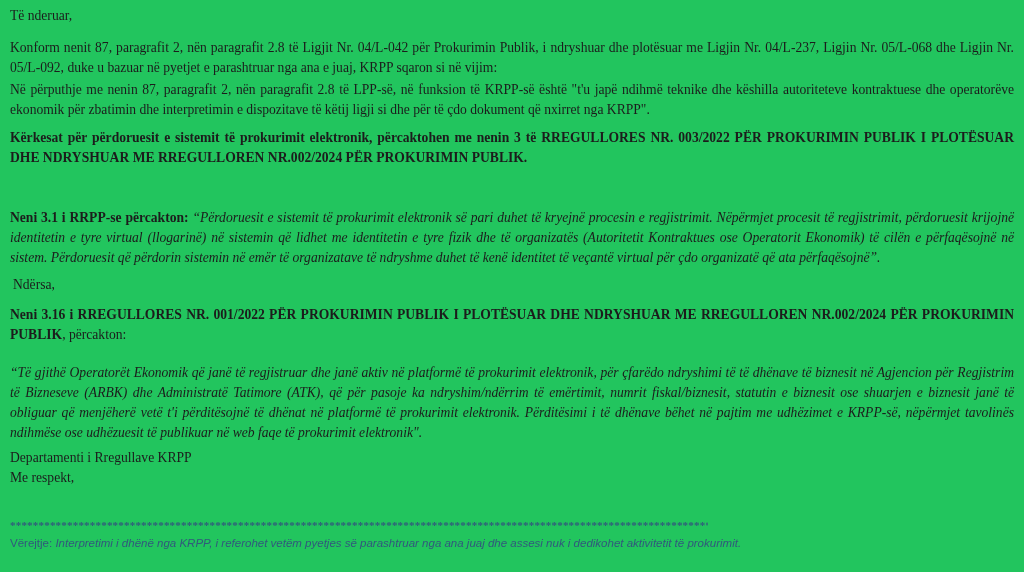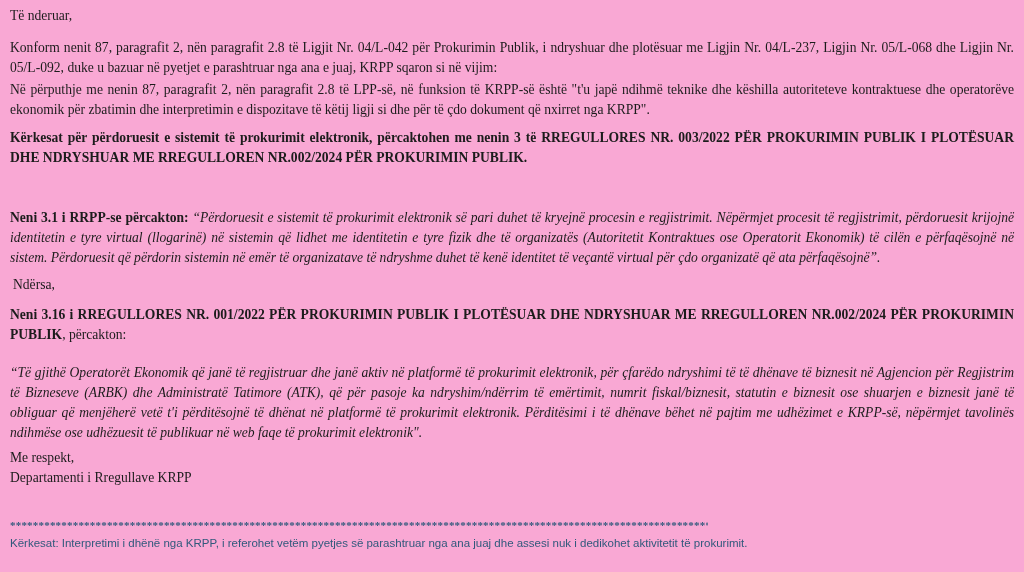--- a/index.html
+++ b/index.html
@@ -4,21 +4,21 @@
 <style>
   html, body {
     margin: 0;
     padding: 0;
     background: #ffffff;
   }
   .page {
     position: relative;
     width: 1024px;
     height: 572px;
-    background: #f9a8d4;
+    background: #22c55e;
     box-sizing: border-box;
     padding: 6px 10px 0 10px;
     overflow: hidden;
     font-family: "Liberation Serif", serif;
     font-size: 13.6px;
     line-height: 20px;
     color: #1c1c1c;
   }
   .para {
     margin: 0;
@@ -48,21 +48,21 @@
     font-weight: bold;
   }
   .note {
     margin-top: 4px;
     font-family: "Liberation Sans", sans-serif;
     font-size: 11.5px;
     color: #31597c;
     text-align: left;
   }
   .note .note-label { font-style: normal; }
-  .note .note-body { }
+  .note .note-body { font-style: italic; }
 </style>
 </head>
 <body>
 
 <div class="page">
 
   <p class="para left mb12">Të nderuar,</p>
 
   <p class="para mb15">Konform nenit 87, paragrafit 2, nën paragrafit 2.8 të Ligjit Nr. 04/L-042 për Prokurimin Publik, i ndryshuar dhe plotësuar me Ligjin Nr. 04/L-237, Ligjin Nr. 05/L-068 dhe Ligjin Nr. 05/L-092, duke u bazuar në pyetjet e parashtruar nga ana e juaj, KRPP sqaron si në vijim:</p>
 
@@ -73,21 +73,21 @@
 
   <p class="para mb7"><span class="bold">Neni 3.1 i RRPP-se përcakton: </span><span class="italic">“Përdoruesit e sistemit të prokurimit elektronik së pari duhet të kryejnë procesin e regjistrimit. Nëpërmjet procesit të regjistrimit, përdoruesit krijojnë identitetin e tyre virtual (llogarinë) në sistemin që lidhet me identitetin e tyre fizik dhe të organizatës (Autoritetit Kontraktues ose Operatorit Ekonomik) të cilën e përfaqësojnë në sistem. Përdoruesit që përdorin sistemin në emër të organizatave të ndryshme duhet të kenë identitet të veçantë virtual për çdo organizatë që ata përfaqësojnë”.</span></p>
 
   <p class="para left mb10 indent-tiny">Ndërsa,</p>
 
   <p class="para mb5"><span class="bold">Neni 3.16 i RREGULLORES NR. 001/2022 PËR  PROKURIMIN PUBLIK I PLOTËSUAR DHE NDRYSHUAR ME RREGULLOREN NR.002/2024 PËR PROKURIMIN PUBLIK</span><span>, përcakton:</span></p>
 
   <p class="para italic">“Të gjithë Operatorët Ekonomik që janë të regjistruar dhe janë aktiv në platformë të prokurimit elektronik, për çfarëdo ndryshimi të të dhënave të biznesit në Agjencion për Regjistrim të Bizneseve (ARBK) dhe Administratë Tatimore (ATK), që për pasoje ka ndryshim/ndërrim të emërtimit, numrit fiskal/biznesit, statutin e biznesit ose shuarjen e biznesit janë të obliguar që menjëherë vetë t'i përditësojnë të dhënat në platformë të prokurimit elektronik. Përditësimi i të dhënave bëhet në pajtim me udhëzimet e KRPP-së, nëpërmjet tavolinës ndihmëse ose udhëzuesit të publikuar në web faqe të prokurimit elektronik".</p>
 
   <div class="closing-block">
+    <p class="para left">Departamenti i Rregullave KRPP</p>
     <p class="para left">Me respekt,</p>
-    <p class="para left">Departamenti i Rregullave KRPP</p>
   </div>
 
   <div class="divider">**********************************************************************************************************************************************</div>
 
-  <p class="para note"><span class="note-label">Kërkesat:</span><span class="note-body">  Interpretimi i dhënë nga KRPP,  i referohet vetëm pyetjes së parashtruar nga ana juaj dhe assesi nuk i dedikohet aktivitetit të prokurimit.</span></p>
+  <p class="para note"><span class="note-label">Vërejtje:</span><span class="note-body">  Interpretimi i dhënë nga KRPP,  i referohet vetëm pyetjes së parashtruar nga ana juaj dhe assesi nuk i dedikohet aktivitetit të prokurimit.</span></p>
 
 </div>
 
 </body></html>

